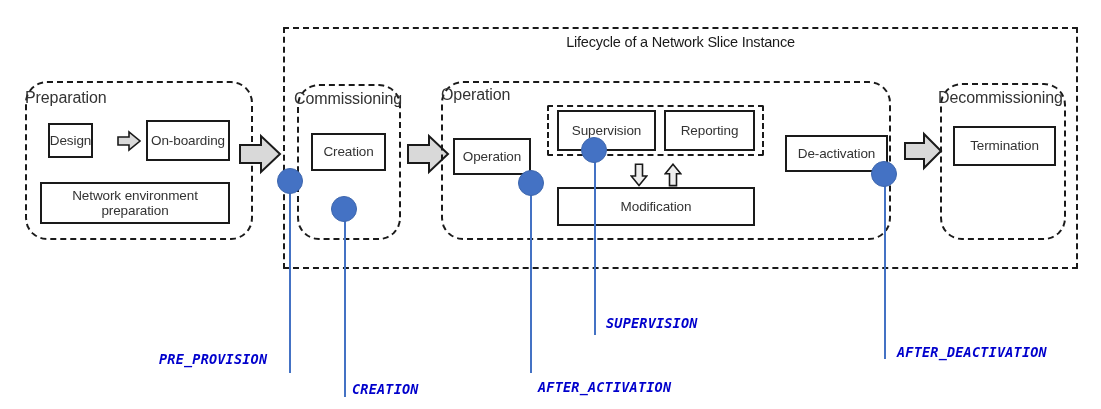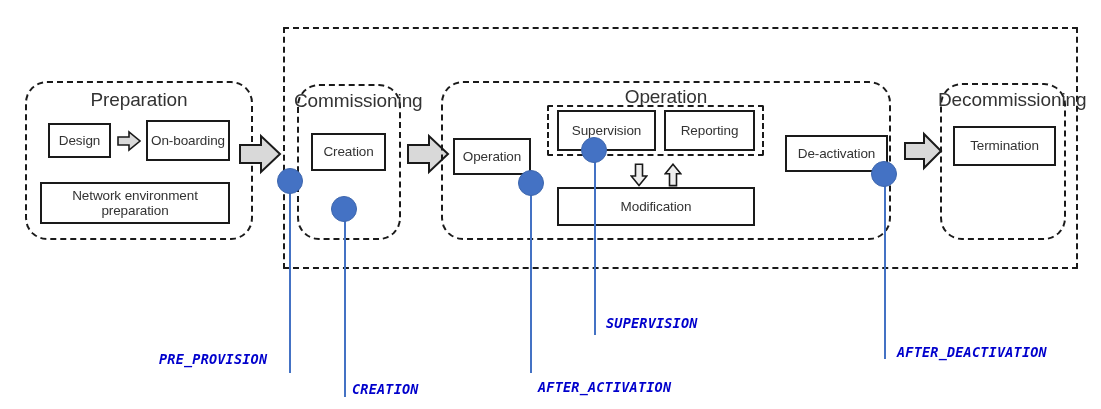--- a/index.html
+++ b/index.html
@@ -39,22 +39,21 @@
   }
 
   
   .phase-group {
     border: 2.5px dashed #1a1a1a;
     border-radius: 22px;
     background: transparent;
   }
   .phase-title {
     position: absolute;
-    text-align: center;
-    font-size: 19px;
+    font-size: 16px;
     color: #333333;
     white-space: nowrap;
     letter-spacing: -0.1px;
   }
 
   
   .subgroup-box {
     border: 2.5px dashed #1a1a1a;
     border-radius: 2px;
     background: transparent;
@@ -106,25 +105,26 @@
     z-index: 7;
   }
 </style>
 </head>
 <body>
 
 <div id="canvas">
 
   <div class="abs lifecycle-box" style="left:283px; top:27px; width:795px; height:242px;"></div>
 
+  <div class="lifecycle-title">Lifecycle of a Network Slice Instance</div>
 
   <div class="abs phase-group" style="left:25px; top:81px; width:228px; height:159px;"></div>
   <div class="phase-title" style="left:25px; top:89px; width:228px;">Preparation</div>
 
-  <div class="abs task-box" style="left:48px; top:123px; width:63px; height:35px;">Design</div>
+  <div class="abs task-box" style="left:48px; top:123px; width:45px; height:35px;">Design</div>
 
   <div class="abs block-arrow-right" style="left:117px; top:130px; width:24px; height:22px; background:transparent;">
     <svg width="24" height="22" viewBox="0 0 24 22">
       <path d="M1,7 L12,7 L12,2 L23,11 L12,20 L12,15 L1,15 Z" fill="#d9d9d9" stroke="#1a1a1a" stroke-width="1.6" stroke-linejoin="miter"></path>
     </svg>
   </div>
 
   <div class="abs task-box" style="left:146px; top:120px; width:84px; height:41px;">On-boarding</div>
 
   <div class="abs task-box" style="left:40px; top:182px; width:190px; height:42px;">Network environment preparation</div>

